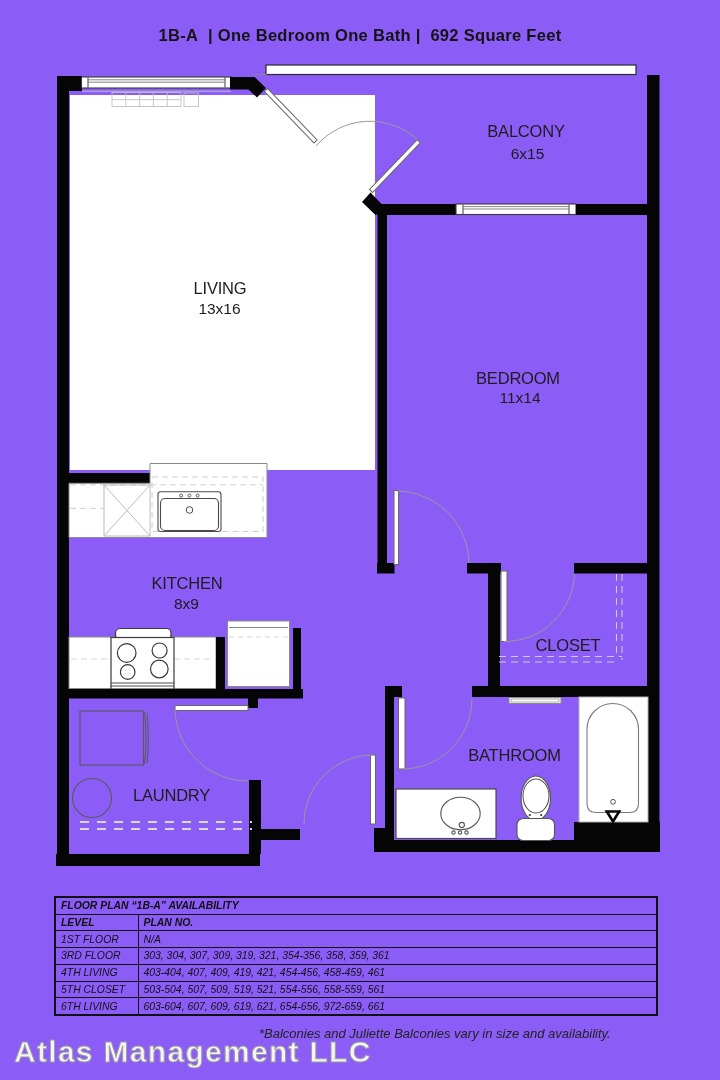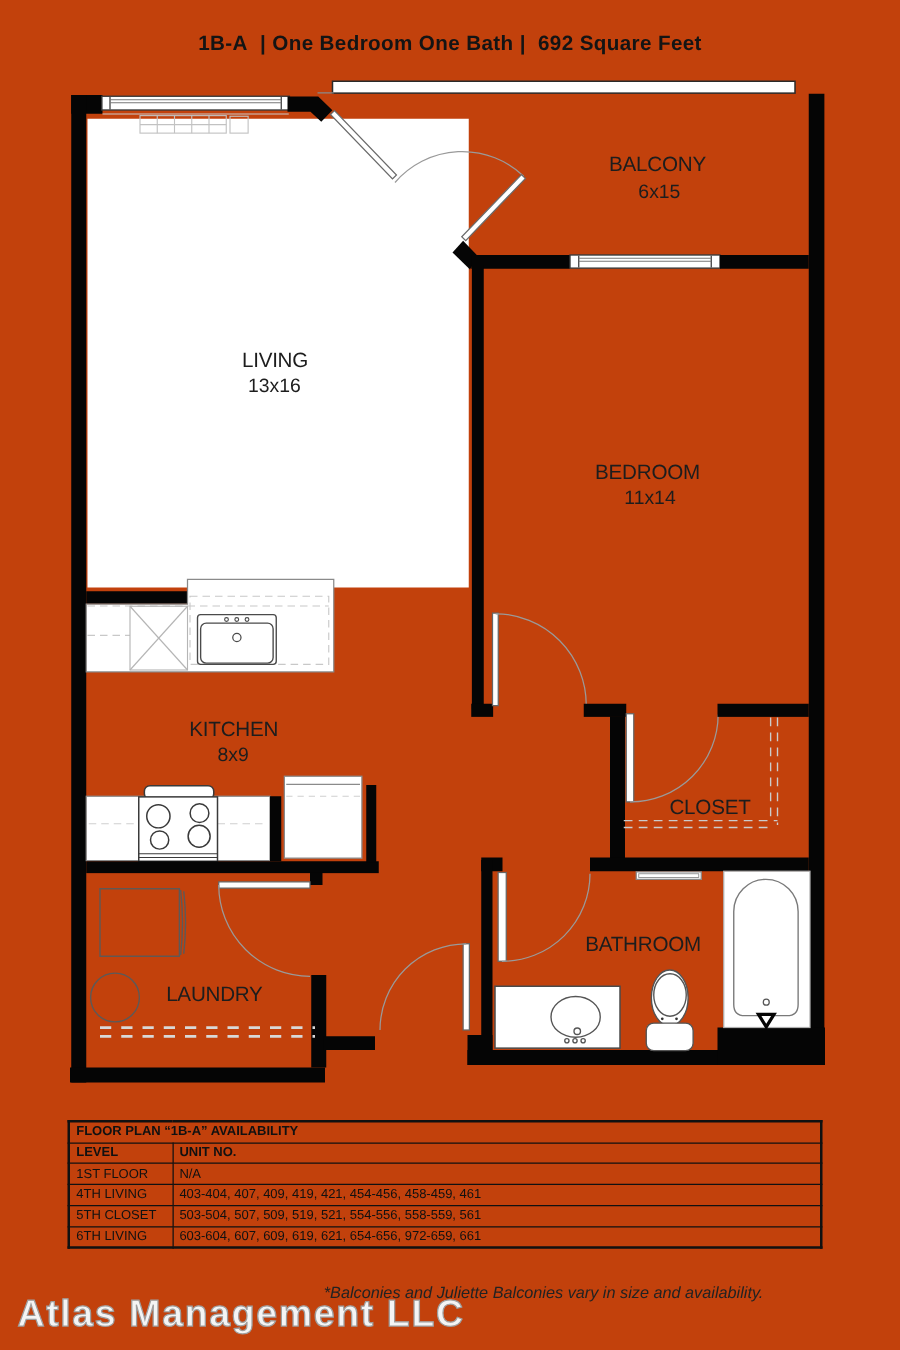--- a/index.html
+++ b/index.html
@@ -1,23 +1,23 @@
 <!DOCTYPE html>
 <html><head>
 <meta charset="utf-8">
 <style>
   html,body{margin:0;padding:0;background:#fff;}
-  #page{position:relative;width:720px;height:1080px;background:#c2410c;overflow:hidden;
+  #page{position:relative;width:720px;height:1080px;background:#8b5cf6;overflow:hidden;
         font-family:"Liberation Sans", sans-serif;}
   #title{position:absolute;left:0;top:26px;width:720px;text-align:center;
          font-size:16.5px;font-weight:bold;color:#141414;letter-spacing:.3px;}
   svg text{font-family:"Liberation Sans", sans-serif;fill:#1d1d1d;}
   .room{font-size:16.5px;letter-spacing:-0.2px;}
   .dim{font-size:15.5px;}
-  #tablewrap{position:absolute;left:54px;top:896px;width:605px;color:#111;}
+  #tablewrap{position:absolute;left:54px;top:896px;width:605px;color:#111;font-style:italic;}
   table{border-collapse:collapse;width:604px;table-layout:fixed;}
   td{border:1.4px solid #111;font-size:10.4px;padding:0 0 0 5px;vertical-align:middle;
      white-space:nowrap;overflow:hidden;}
   tr{height:16.8px;}
   tr.h1{height:17px;}
   tr.h1 td, tr:nth-child(2) td{border-bottom-width:1.9px;}
   td.b{font-weight:bold;}
   table{border:2px solid #111;}
   #watermark{position:absolute;left:14px;top:1035px;font-size:30px;letter-spacing:1.3px;
              color:#f4f4f4;font-weight:bold;-webkit-text-stroke:1px #9e9e9e;}
@@ -268,25 +268,29 @@
     <colgroup>
           <col style="width:83px">
           <col>
         </colgroup>
     <tbody>
           <tr class="h1">
             <td class="b" colspan="2">FLOOR PLAN “1B-A” AVAILABILITY</td>
           </tr>
     <tr>
             <td class="b">LEVEL</td>
-            <td class="b">UNIT NO.</td>
+            <td class="b">PLAN NO.</td>
           </tr>
     <tr>
             <td>1ST FLOOR</td>
             <td>N/A</td>
+          </tr>
+    <tr>
+            <td>3RD FLOOR</td>
+            <td>303, 304, 307, 309, 319, 321, 354-356, 358, 359, 361</td>
           </tr>
     <tr>
             <td>4TH LIVING</td>
             <td>403-404, 407, 409, 419, 421, 454-456, 458-459, 461</td>
           </tr>
     <tr>
             <td>5TH CLOSET</td>
             <td>503-504, 507, 509, 519, 521, 554-556, 558-559, 561</td>
           </tr>
     <tr>

